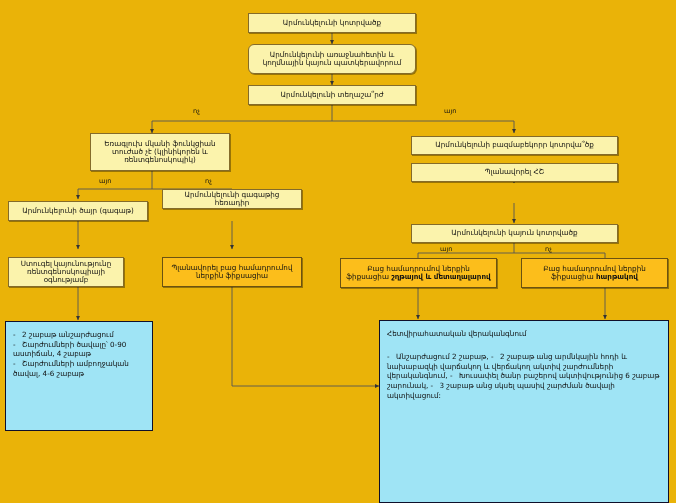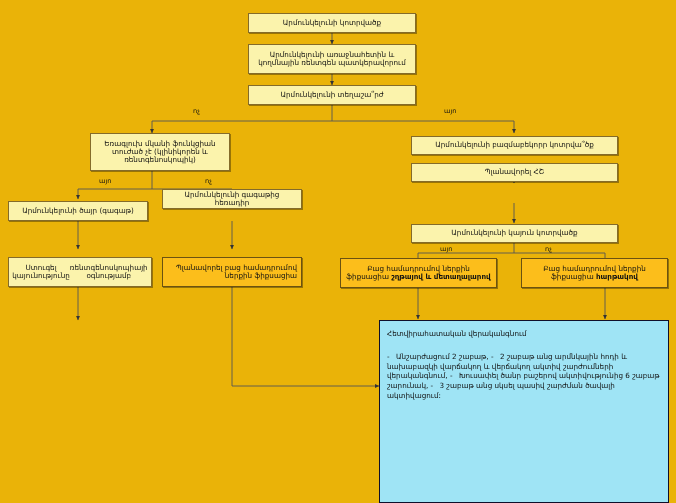--- a/index.html
+++ b/index.html
@@ -133,23 +133,23 @@
       <line x1="418" y1="288" x2="418" y2="319" marker-end="url(#ah)"></line>
 
       <line x1="605" y1="288" x2="605" y2="319" marker-end="url(#ah)"></line>
     </g>
   </svg>
 
   <div class="node node-yellow" style="left:248px; top:13px; width:168px; height:20px;">
     <span>Արմունկելունի կոտրվածք</span>
   </div>
 
-  <div class="node node-yellow" style="left:248px; top:44px; width:168px; height:30px; flex-direction:column;">
+  <div class="node node-yellow" style="left:248px; top:44px; width:168px; height:30px; flex-direction:column;border-radius:6px;">
     <span>Արմունկելունի առաջնահետին և</span>
-    <span>կողմնային ռենտգեն պատկերավորում</span>
+    <span>կողմնային կայուն պատկերավորում</span>
   </div>
 
   <div class="node node-yellow" style="left:248px; top:85px; width:168px; height:20px;">
     <span>Արմունկելունի տեղաշա՞րժ</span>
   </div>
 
   <div class="edge-label" style="left:193px; top:107px;">ոչ</div>
   <div class="edge-label" style="left:444px; top:107px;">այո</div>
 
   <div class="node node-yellow" style="left:90px; top:133px; width:140px; height:38px; flex-direction:column;text-align:right;">
@@ -177,44 +177,49 @@
     <span>Արմունկելունի գագաթից հեռադիր</span>
   </div>
 
   <div class="node node-yellow" style="left:411px; top:224px; width:207px; height:19px;text-align:right;">
     <span>Արմունկելունի կայուն կոտրվածք</span>
   </div>
 
   <div class="edge-label" style="left:440px; top:245px;">այո</div>
   <div class="edge-label" style="left:545px; top:245px;">ոչ</div>
 
-  <div class="node node-yellow" style="left:8px; top:257px; width:144px; height:30px; flex-direction:row;font-family:Liberation Serif, serif;">
+  <div class="node node-yellow" style="left:8px; top:257px; width:116px; height:30px; flex-direction:column;font-family:Liberation Serif, serif;">
     <span>Ստուգել կայունությունը</span>
     <span>ռենտգենոսկոպիայի օգնությամբ</span>
   </div>
 
-  <div class="node node-orange" style="left:162px; top:257px; width:140px; height:30px; flex-direction:column;align-items:flex-end;">
+  <div class="node node-orange" style="left:162px; top:257px; width:140px; height:30px; flex-direction:column;">
     <span>Պլանավորել բաց համադրումով</span>
     <span>ներքին ֆիքսացիա</span>
   </div>
 
   <div class="node node-orange" style="left:340px; top:258px; width:157px; height:30px; flex-direction:column;">
     <span>Բաց համադրումով ներքին</span>
     <span>
       <span>ֆիքսացիա </span><b>շղթայով և մետաղալարով</b>
     </span>
   </div>
 
   <div class="node node-orange" style="left:521px; top:258px; width:147px; height:30px; flex-direction:column;">
     <span>Բաց համադրումով ներքին</span>
     <span>
       <span>ֆիքսացիա </span><b>հարթակով</b>
     </span>
   </div>
 
+  <div class="node-blue" style="position:absolute; left:5px; top:321px; width:148px; height:110px; box-sizing:border-box;">
+    <span class="blue-item">2 շաբաթ անշարժացում</span>
+    <span class="blue-item">Շարժումների ծավալը՝ 0-90 աստիճան, 4 շաբաթ</span>
+    <span class="blue-item">Շարժումների ամբողջական ծավալ, 4-6 շաբաթ</span>
+  </div>
 
   <div class="node-blue" style="position:absolute; left:379px; top:320px; width:290px; height:183px; box-sizing:border-box;">
     <span class="bullet-head" style="display:block;">Հետվիրահատական վերականգնում</span>
     <span class="blue-item">Անշարժացում 2 շաբաթ,</span>
     <span class="blue-item">2 շաբաթ անց արմնկային հոդի և նախաբազկի վարճակող և վերճակող ակտիվ շարժումների վերականգնում,</span>
     <span class="blue-item">Խուսափել ծանր բաշերով ակտիվությունից 6 շաբաթ շարունակ,</span>
     <span class="blue-item">3 շաբաթ անց սկսել պասիվ շարժման ծավալի ակտիվացում:</span>
   </div>
 
 </div>

